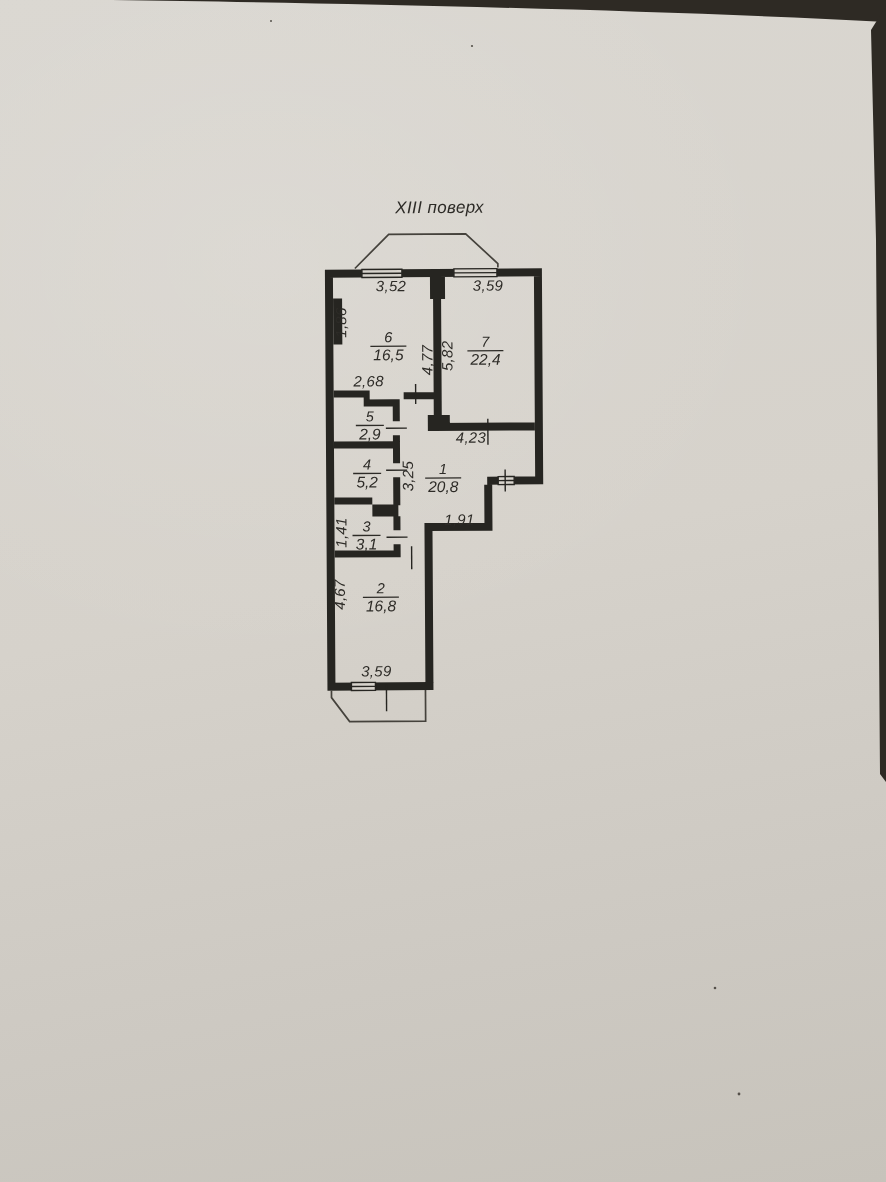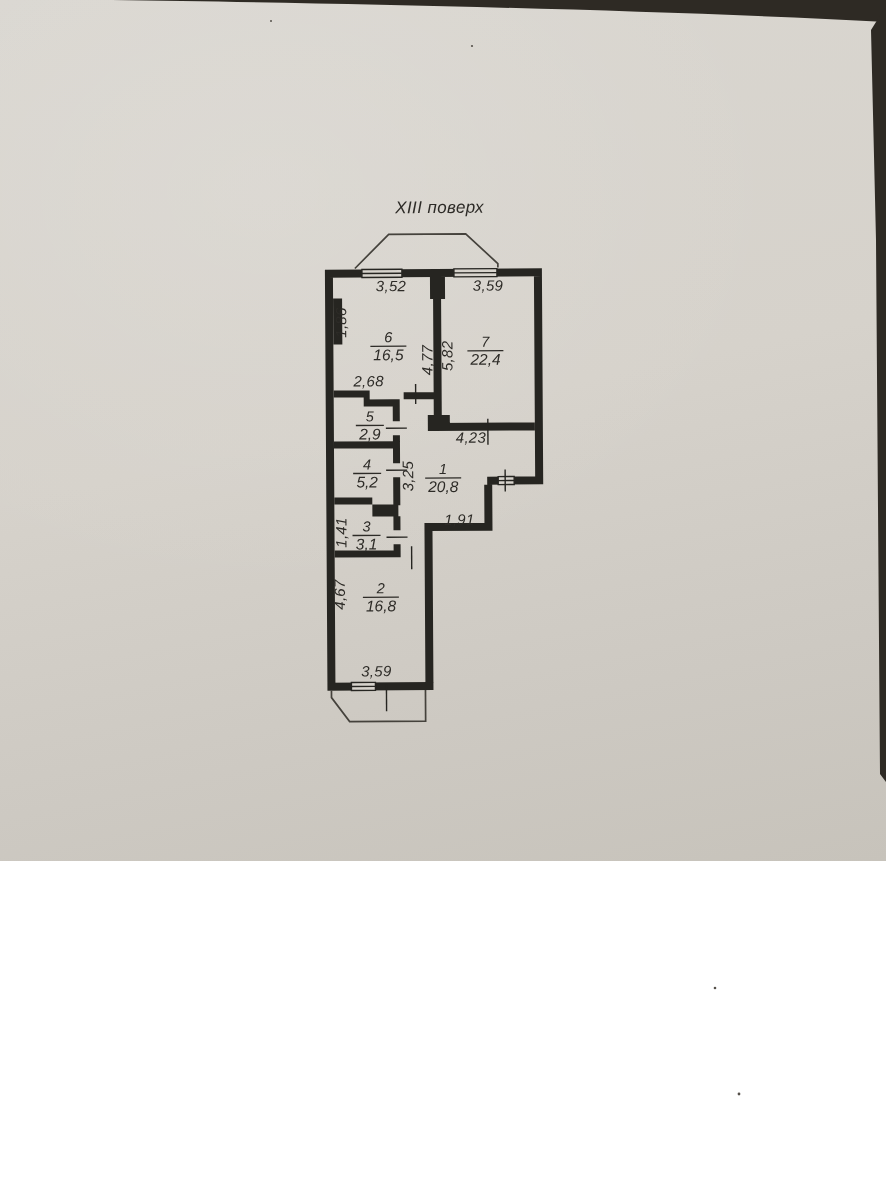--- a/index.html
+++ b/index.html
@@ -1,21 +1,21 @@
 <!DOCTYPE html>
 <html><head>
 <meta charset="utf-8">
 <style>
   html,body{margin:0;padding:0;}
   body{
     width:886px;height:1182px;overflow:hidden;
     font-family:"Liberation Sans", sans-serif;
   }
   .photo{
-    position:relative;width:886px;height:861px;
+    position:relative;width:886px;height:1182px;
     background:
       radial-gradient(ellipse 900px 700px at 30% 22%, rgba(255,255,255,0.10), rgba(255,255,255,0) 60%),
       linear-gradient(168deg, #dad7d1 0%, #d6d2cb 48%, #cdc9c2 78%, #c7c3bb 100%);
   }
   svg{display:block}
   text{fill:#2d2b27;font-family:"Liberation Sans", sans-serif;font-style:italic;}
   .dim{font-size:15px;letter-spacing:0.3px;}
   .roomnum{font-size:14.5px;}
   .roomarea{font-size:15.5px;}
   .title{font-size:17px;letter-spacing:0.4px;}

